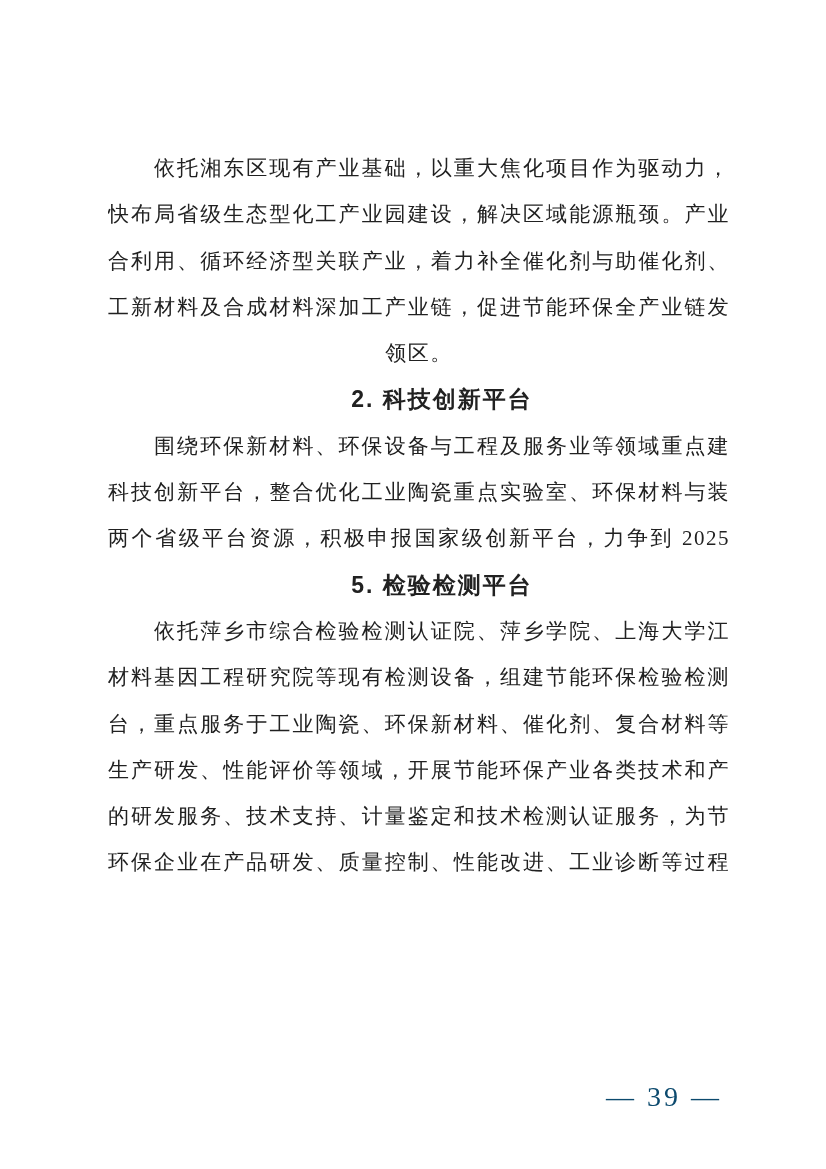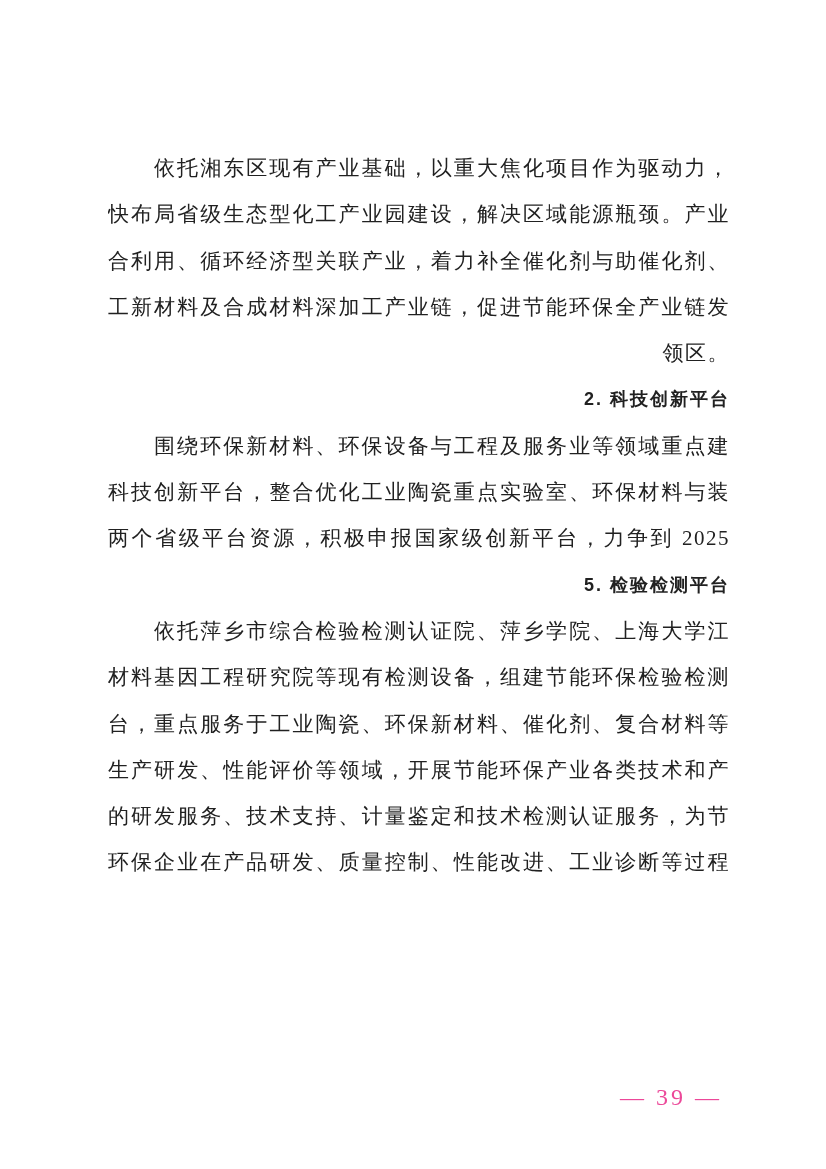--- a/index.html
+++ b/index.html
@@ -22,44 +22,44 @@
     top: 145px;
     width: 622px;
   }
   .line {
     height: 46.3px;
     line-height: 46.3px;
     font-size: 21px;
     letter-spacing: 1.5px;
     white-space: normal;
     overflow: hidden;
-    text-align: right;
+    text-align: center;
   }
   .line.fill {
     text-align: justify;
     text-align-last: justify;
     text-justify: inter-character;
   }
   .line.indent {
     text-indent: 46px;
   }
   .line.heading {
     font-family: "Liberation Sans", "DejaVu Sans", sans-serif;
     font-weight: bold;
-    font-size: 18px;
+    font-size: 23px;
     letter-spacing: 2px;
   }
   .footer {
     position: absolute;
     top: 1082px;
     right: 104px;
-    font-size: 24px;
+    font-size: 28px;
     line-height: 30px;
     letter-spacing: 3px;
-    color: #ec4899;
+    color: #0c4a6e;
     text-align: left;
   }
 </style>
 </head>
 <body>
 
 <div class="page">
   <div class="body-text">
 
     <div class="line fill indent">依托湘东区现有产业基础，以重大焦化项目作为驱动力，加</div>

